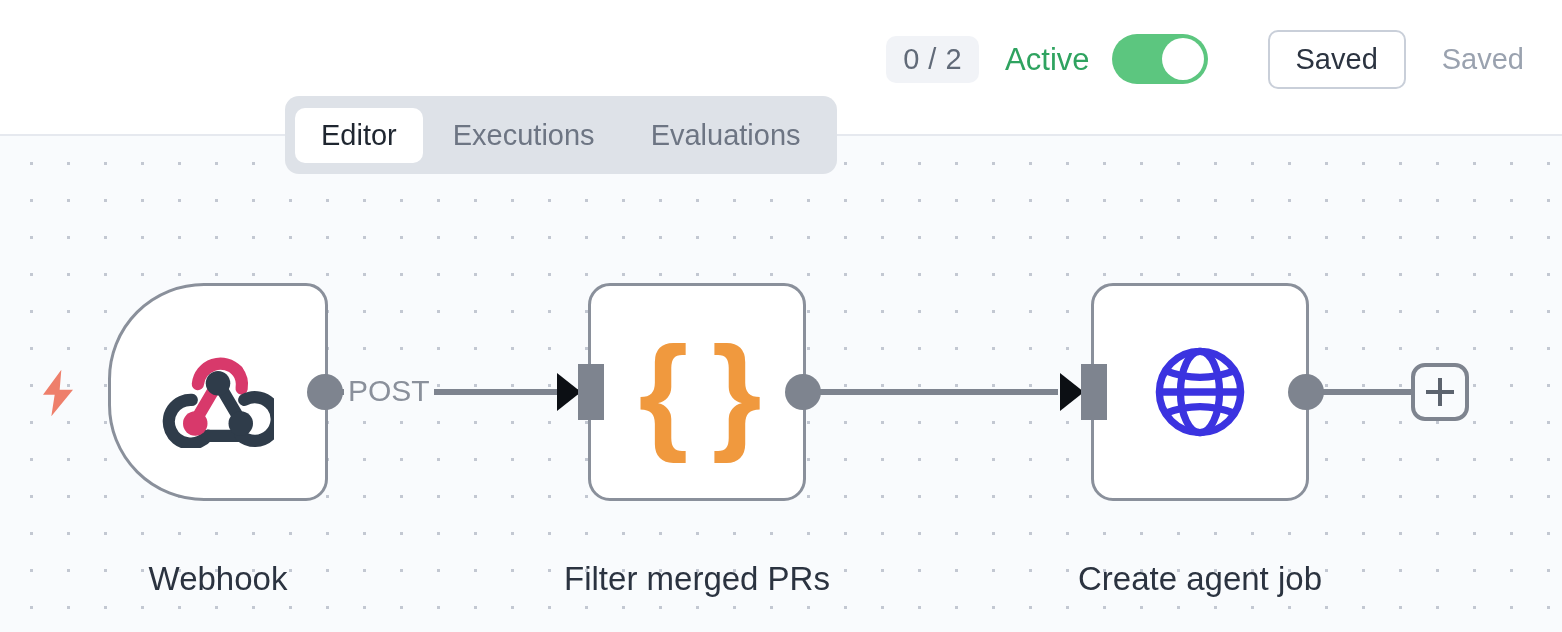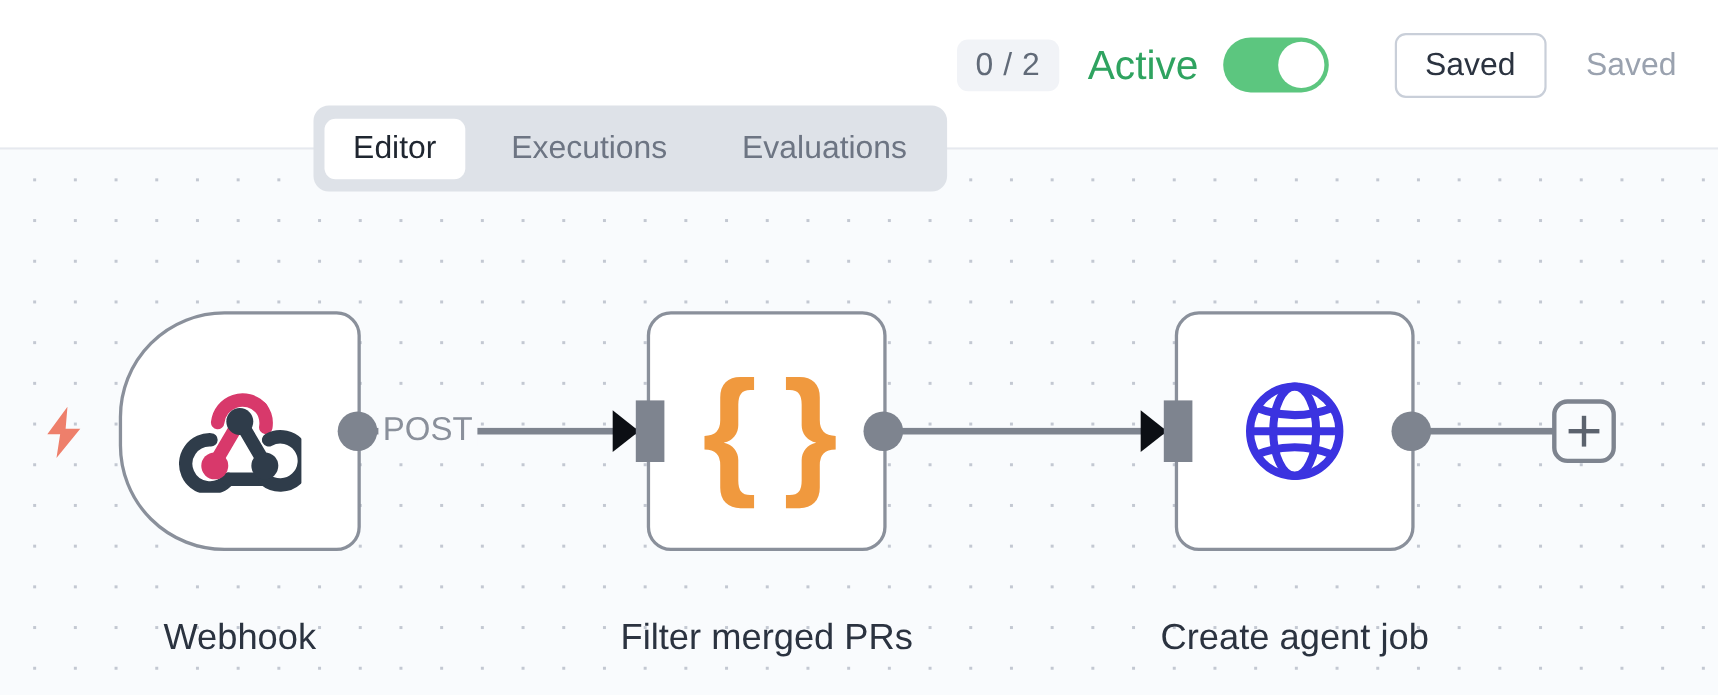--- a/index.html
+++ b/index.html
@@ -28,21 +28,21 @@
     background: #f1f3f7;
     border-radius: 10px;
     padding: 9px 17px;
     font-size: 29px;
     color: #616a78;
     letter-spacing: 0.5px;
     line-height: 1;
   }
   .active-label {
     margin-left: 26px;
-    font-size: 37px;
+    font-size: 31px;
     color: #2fa360;
     line-height: 1;
   }
   .toggle {
     margin-left: 22px;
     width: 96px; height: 50px;
     border-radius: 25px;
     background: #5cc67f;
     position: relative;
     cursor: pointer;
@@ -74,21 +74,21 @@
 
   
   .tabbar {
     position: absolute;
     left: 285px; top: 96px;
     height: 78px;
     background: #dee2e8;
     border-radius: 14px;
     display: flex; align-items: center;
     padding: 9px 10px;
-    gap: 16px;
+    gap: 4px;
     z-index: 30;
   }
   .tab {
     font-size: 29px;
     color: #6d7583;
     padding: 13px 26px;
     border-radius: 10px;
     cursor: pointer;
     white-space: nowrap;
     line-height: 1;
@@ -282,21 +282,21 @@
     <div class="node" style="left:588px; top:147px;">
       <div class="node-box standard">
         <div class="port-in-arrow"></div>
         <div class="port-in"></div>
         <div class="icon-braces">{&nbsp;}</div>
         <div class="port-out"></div>
       </div>
       <div class="node-label">Filter merged PRs</div>
     </div>
 
-    <div class="node" style="left:1068px; top:147px;">
+    <div class="node" style="left:1091px; top:147px;">
       <div class="node-box standard">
         <div class="port-in-arrow"></div>
         <div class="port-in"></div>
         <svg width="104" height="104" viewBox="0 0 64 64">
           <g fill="none" stroke="#3b33e0" stroke-width="4.5">
             <circle cx="32" cy="32" r="25"></circle>
             <ellipse cx="32" cy="32" rx="12" ry="25"></ellipse>
             <line x1="7" y1="32" x2="57" y2="32"></line>
             <path d="M11 19 Q32 27 53 19"></path>
             <path d="M11 45 Q32 37 53 45"></path>

